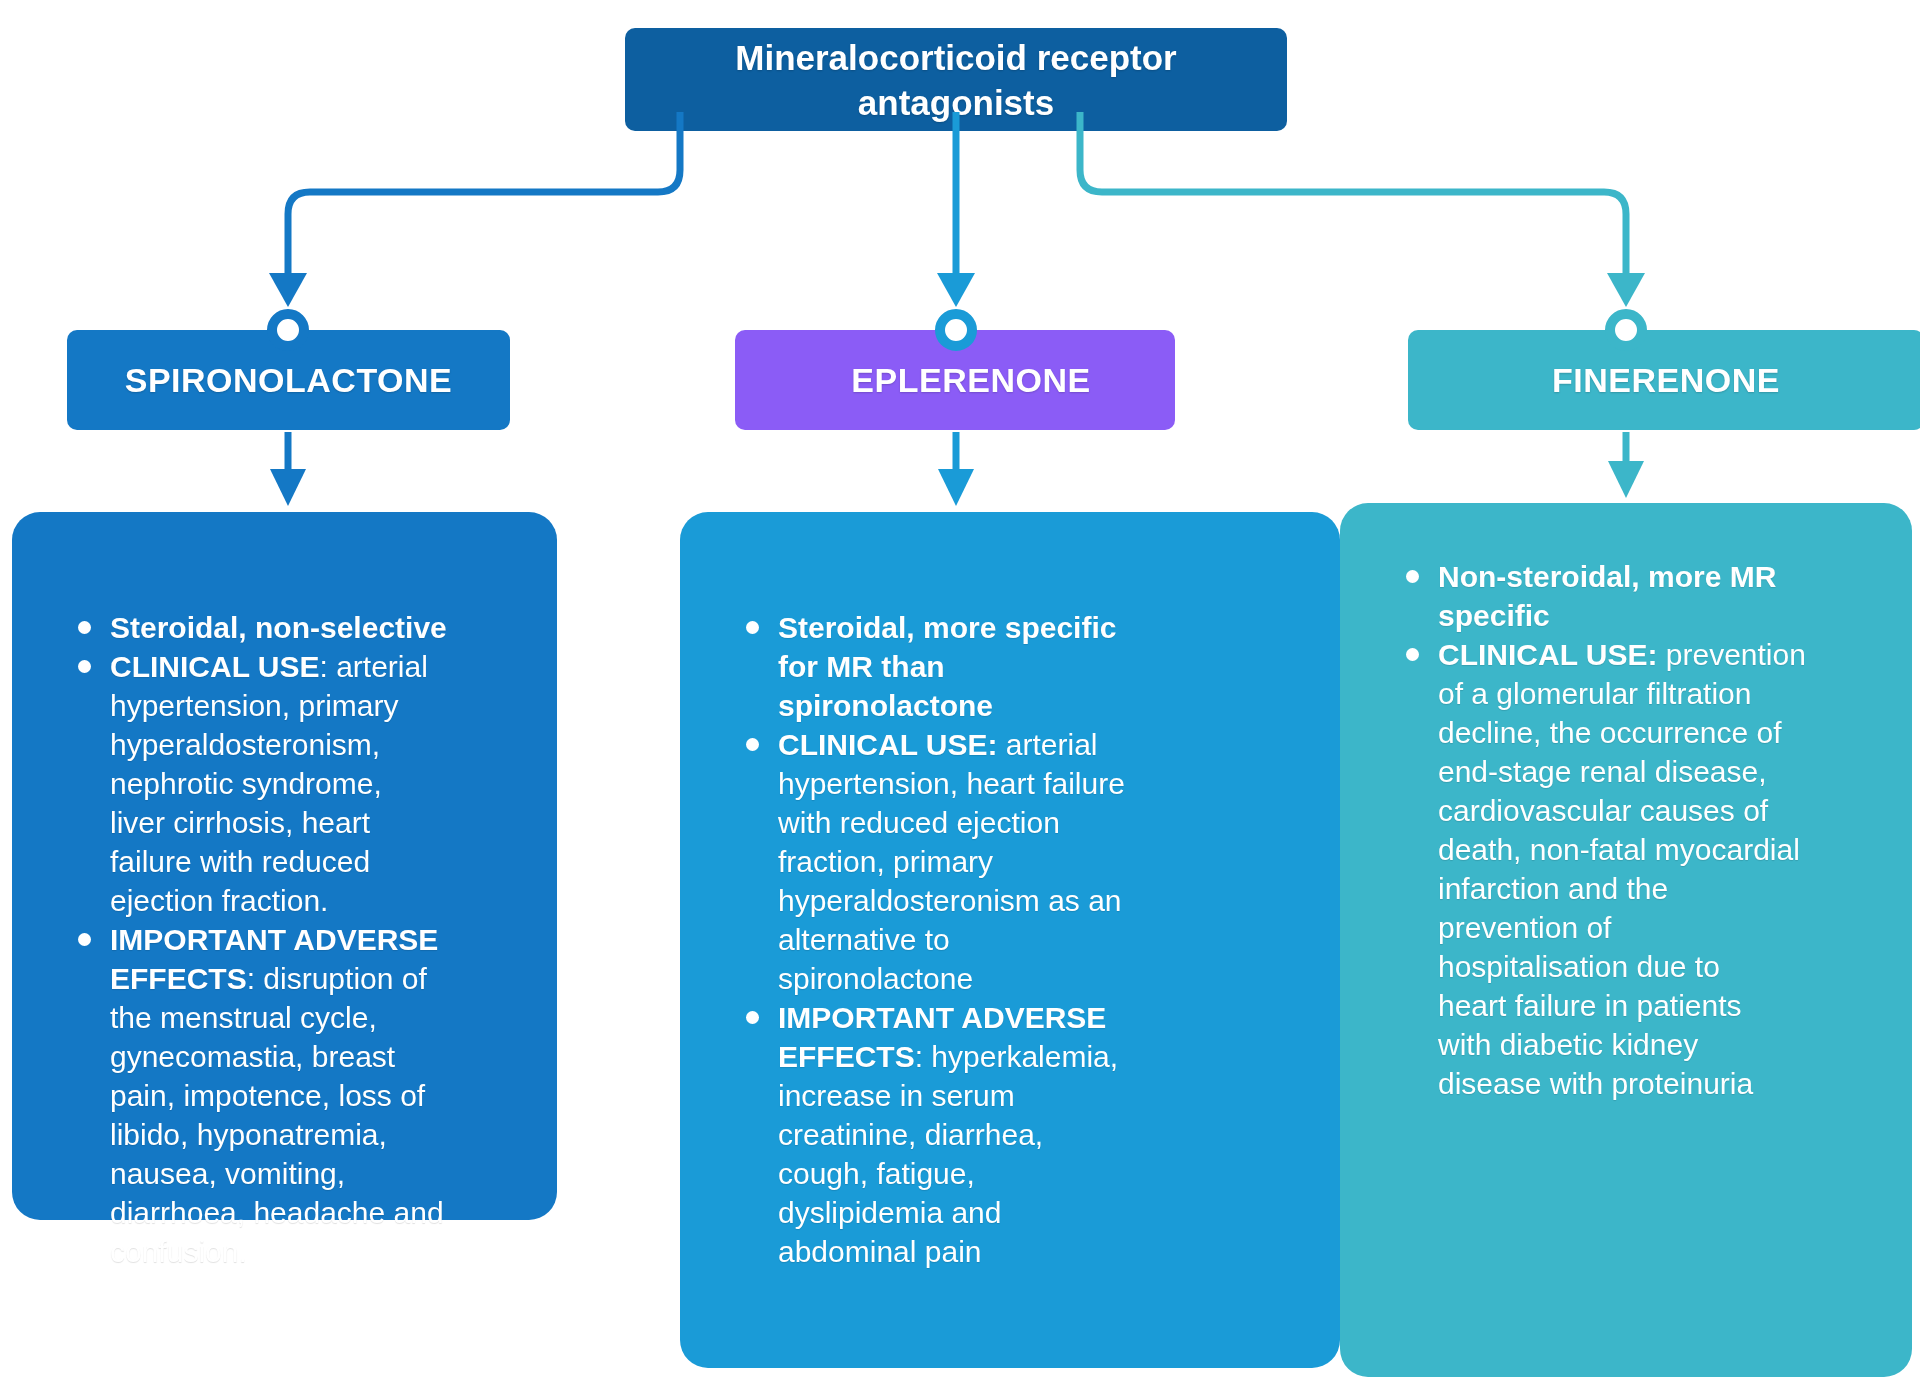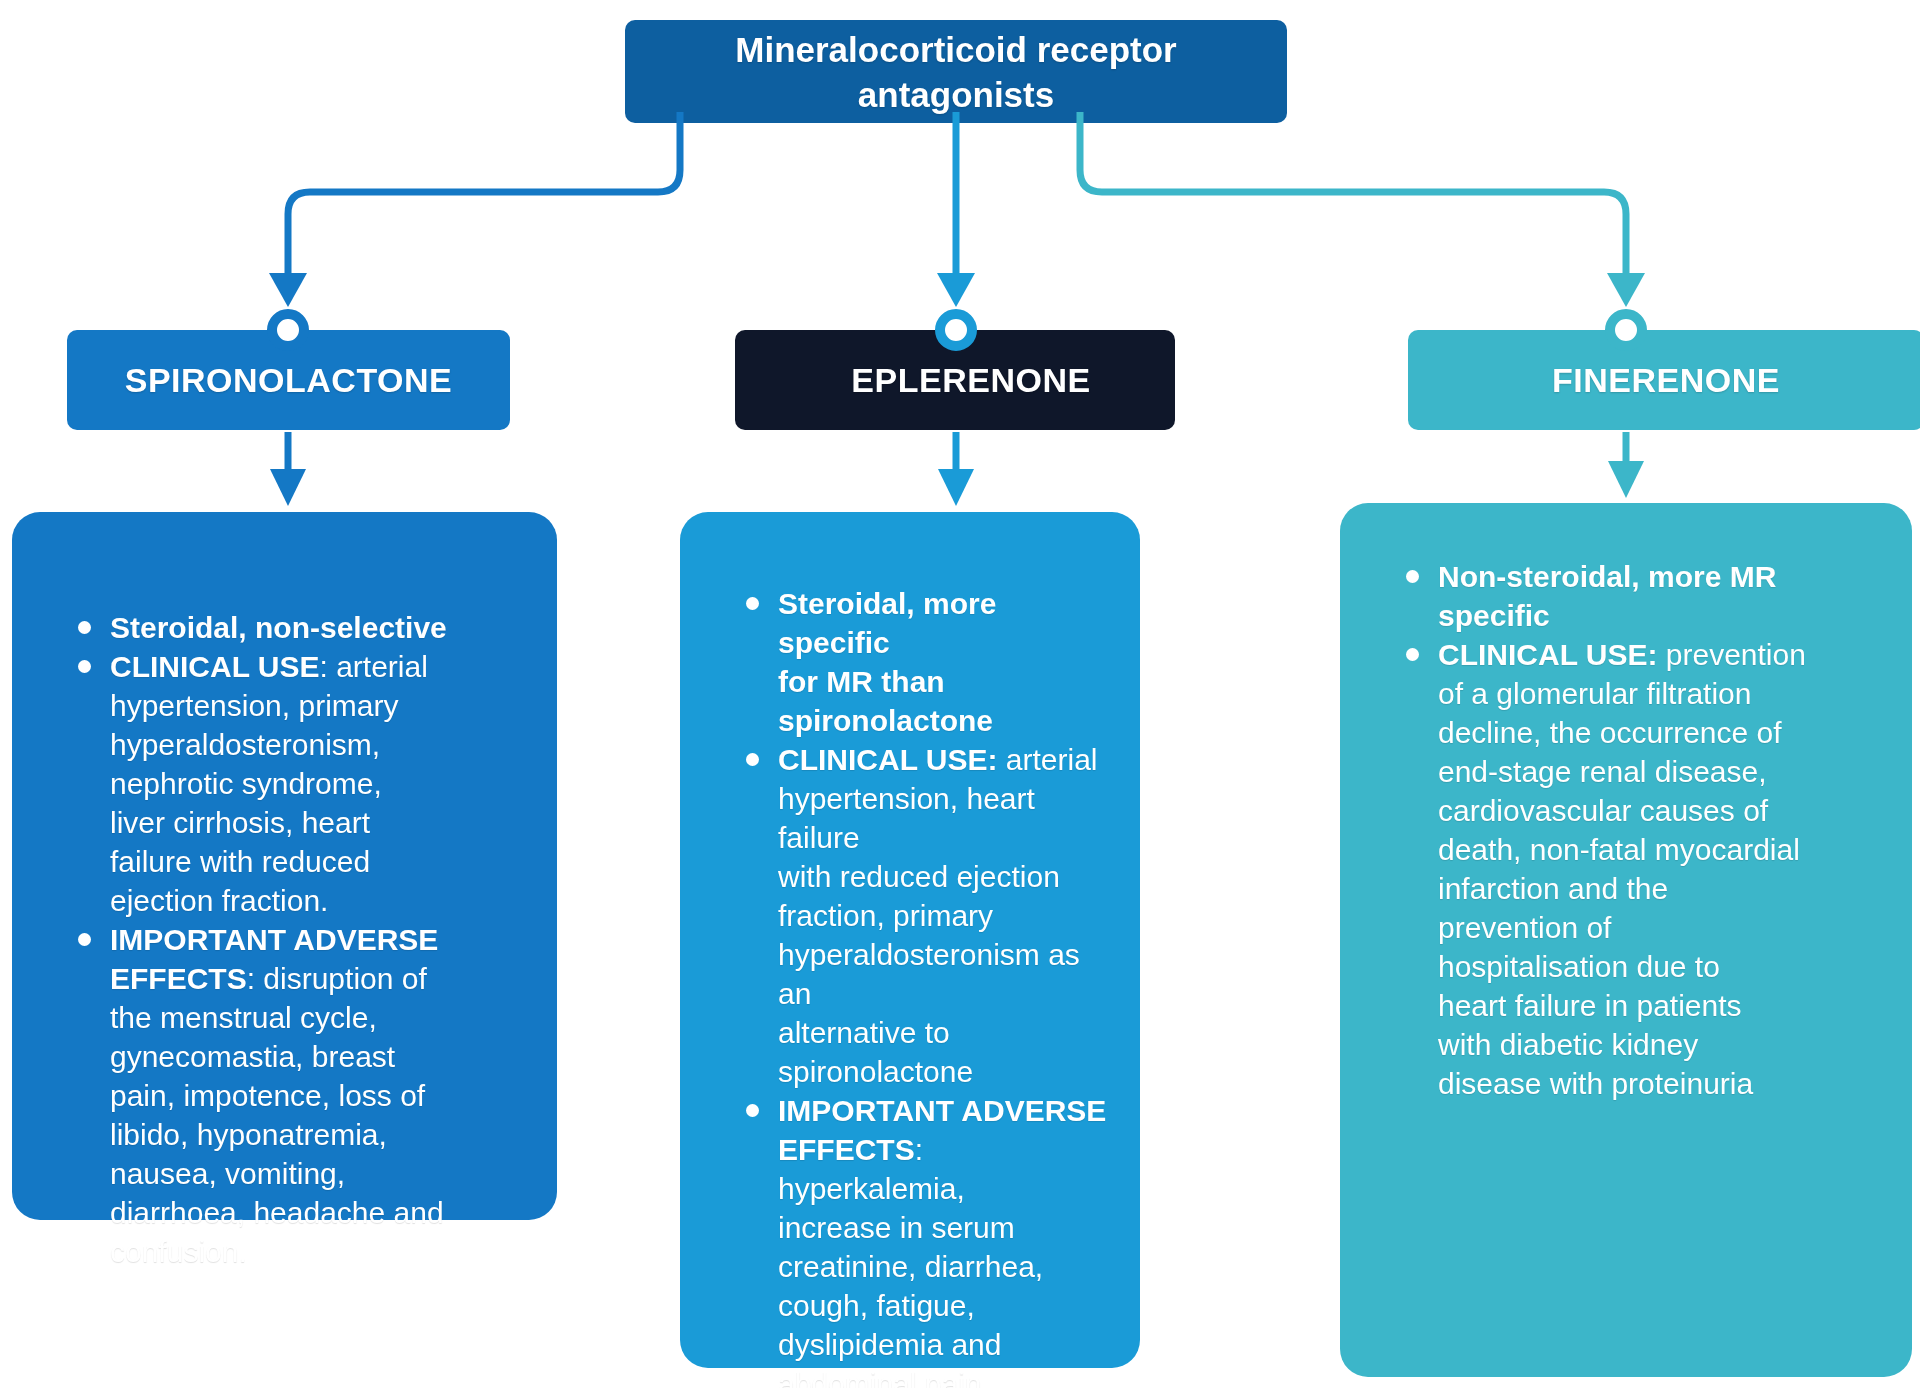--- a/index.html
+++ b/index.html
@@ -1,56 +1,56 @@
 <!DOCTYPE html>
 <html><head>
 <meta charset="utf-8">
 <style>
   html,body{margin:0;padding:0;background:#ffffff;}
   body{font-family:"Liberation Sans","DejaVu Sans",sans-serif;}
   #canvas{position:relative;width:1920px;height:1388px;background:#ffffff;overflow:hidden;}
 
   .box{position:absolute;color:#ffffff;box-sizing:border-box;}
-  .title-box{left:625px;top:20px;width:662px;height:103px;border-radius:10px;
+  .title-box{left:625px;top:28px;width:662px;height:103px;border-radius:10px;
     display:flex;align-items:center;justify-content:center;text-align:center;
     font-size:35px;font-weight:bold;line-height:45px;white-space:pre-line;
     text-shadow:0 1px 2px rgba(0,0,0,0.18);}
 
   .header-box{height:100px;border-radius:10px;display:flex;align-items:center;justify-content:center;
     font-size:34px;font-weight:bold;letter-spacing:0.5px;text-align:center;
     text-shadow:0 1px 2px rgba(0,0,0,0.18);}
   #hdr-spiro{left:67px;top:330px;width:443px;}
   #hdr-epler{left:735px;top:330px;width:440px;}
   #hdr-finer{left:1408px;top:330px;width:516px;}
 
   .content-box{border-radius:28px;font-size:30px;line-height:39px;
     text-shadow:0 1px 1px rgba(0,0,0,0.12);}
   #det-spiro{left:12px;top:512px;width:545px;height:708px;padding:96px 36px 0 66px;}
-  #det-epler{left:680px;top:512px;width:460px;height:856px;padding:72px 30px 0 66px;}
+  #det-epler{left:680px;top:512px;width:660px;height:856px;padding:96px 30px 0 66px;}
   #det-finer{left:1340px;top:503px;width:572px;height:874px;padding:54px 26px 0 66px;}
 
   ul.bullets{margin:0;padding:0;list-style:none;}
   ul.bullets li{position:relative;padding-left:32px;}
   ul.bullets li::before{content:"";position:absolute;left:0;top:13px;width:13px;height:13px;
     border-radius:50%;background:#ffffff;}
   .seg{white-space:pre-line;}
   .seg.b{font-weight:bold;}
 
   svg.overlay{position:absolute;left:0;top:0;z-index:5;pointer-events:none;}
 </style>
 </head>
 <body>
 
 <div id="canvas">
 
   <div class="box title-box" style="background-color: rgb(13, 95, 160);">Mineralocorticoid receptor
 antagonists</div>
 
   <div class="box header-box" id="hdr-spiro" style="background-color: rgb(20, 120, 197);">SPIRONOLACTONE</div>
-  <div class="box header-box" id="hdr-epler" style="background-color: #0f172a; padding-left: 32px;">EPLERENONE</div>
+  <div class="box header-box" id="hdr-epler" style="background-color: #8b5cf6; padding-left: 32px;">EPLERENONE</div>
   <div class="box header-box" id="hdr-finer" style="background-color: rgb(60, 182, 201);">FINERENONE</div>
 
   <div class="box content-box" id="det-spiro" style="background-color: rgb(20, 120, 197);">
     <ul class="bullets">
         <li><span class="seg b">Steroidal, non-selective</span></li>
         <li><span class="seg b">CLINICAL USE</span><span class="seg">: arterial
 hypertension, primary
 hyperaldosteronism,
 nephrotic syndrome,
 liver cirrhosis, heart

